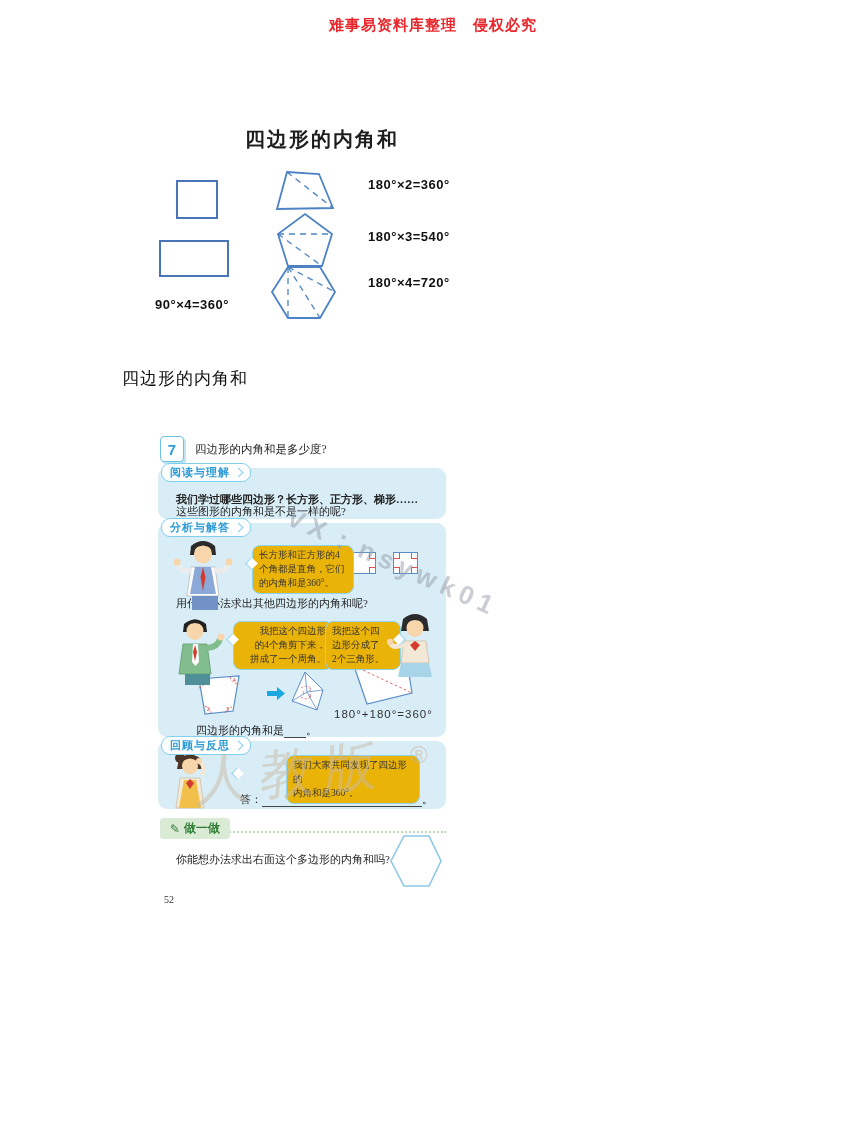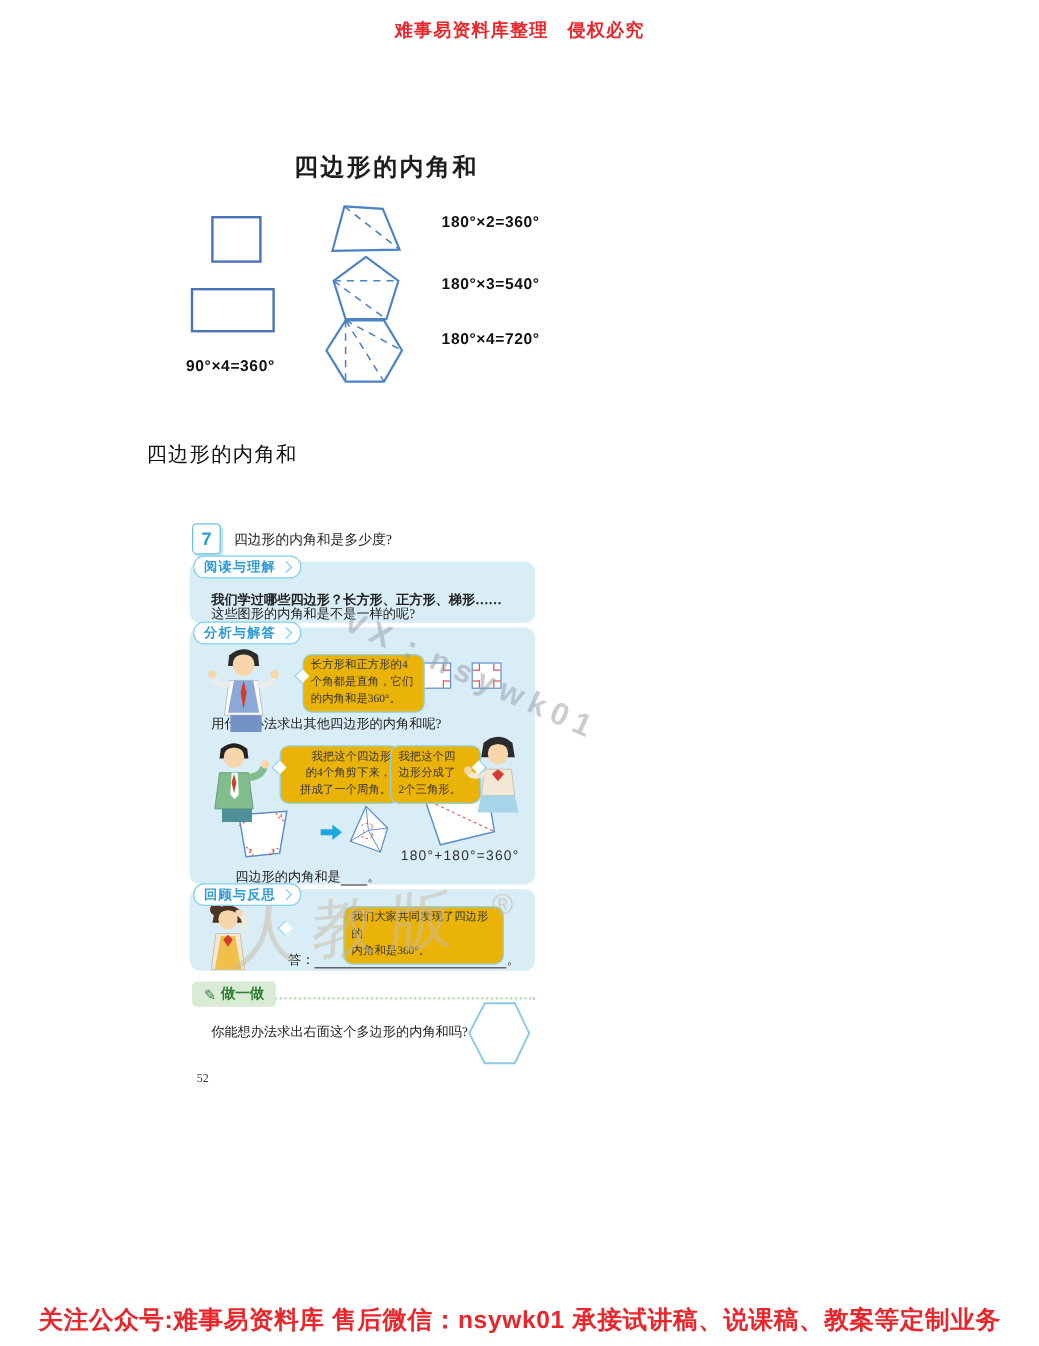--- a/index.html
+++ b/index.html
@@ -253,15 +253,14 @@
 
     <div class="bktext serif" style="left:18px;top:417px;">你能想办法求出右面这个多边形的内角和吗?</div>
 
     <svg class="abs" style="left:231px;top:399px;" width="54" height="54" viewBox="0 0 54 54">
       <polygon points="15,2 40,2 52,27 40,52 15,52 2,27" fill="#fff" stroke="#8cc9e6" stroke-width="1.6"></polygon>
     </svg>
 
     <div class="pagenum serif">52</div>
   </div>
 
-  <div class="abs notice bottom">关注公众号:难事易资料库 售后微信：nsywk01 承接试讲稿、说课稿、教案等定制业务</div>
 
 </div>
 
 </body></html>

